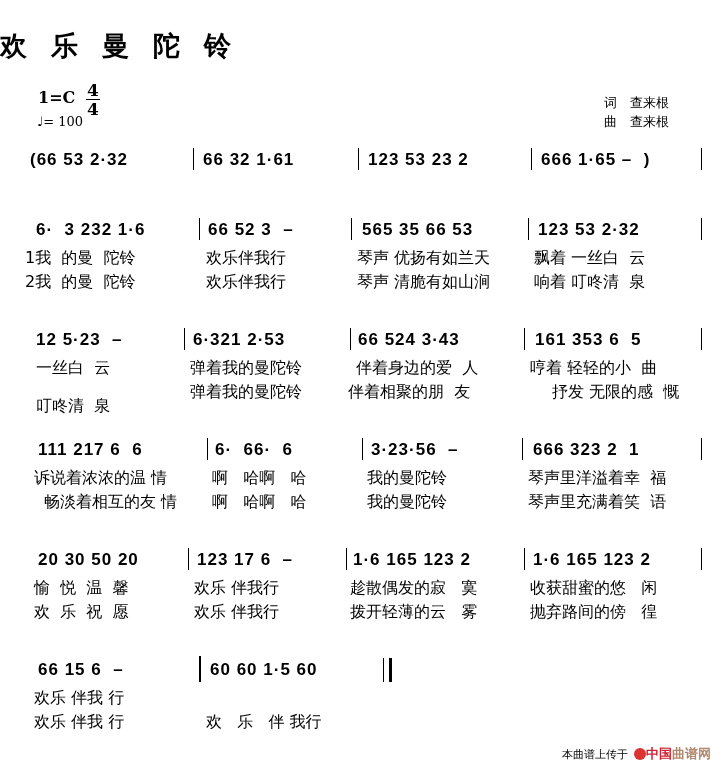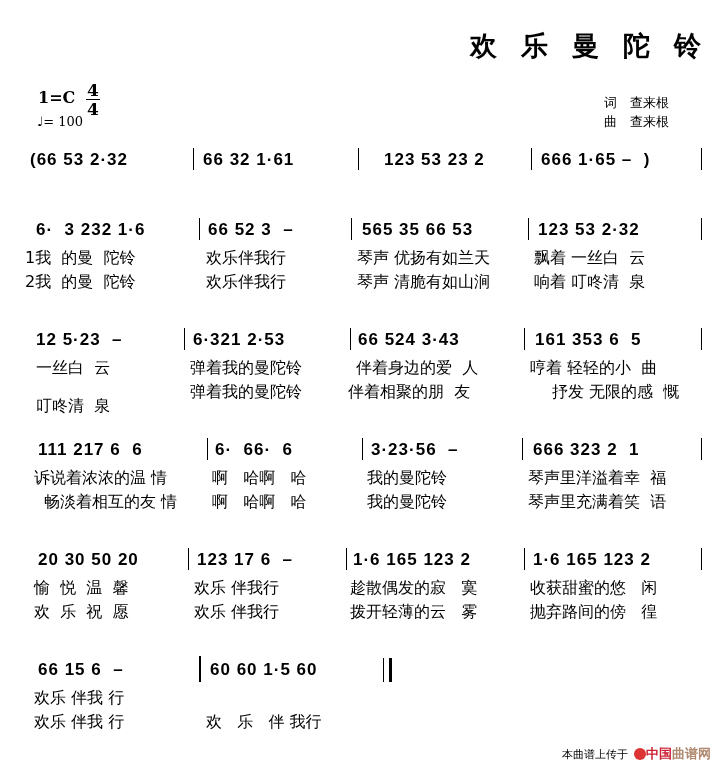--- a/index.html
+++ b/index.html
@@ -1,17 +1,17 @@
 <!DOCTYPE html>
 <html><head>
 <meta charset="utf-8">
 <style>
   html,body{margin:0;padding:0;background:#fff;}
   body{width:725px;height:770px;position:relative;overflow:hidden;font-family:"DejaVu Sans","Liberation Sans",sans-serif;color:#000;}
-  .title{position:absolute;top:28px;left:0;width:725px;text-align:right;font-size:27px;font-weight:bold;letter-spacing:24px;font-family:"DejaVu Sans",sans-serif;}
+  .title{position:absolute;top:28px;left:0;width:725px;text-align:left;font-size:27px;font-weight:bold;letter-spacing:24px;font-family:"DejaVu Sans",sans-serif;}
   .key{position:absolute;left:38px;top:88px;font-family:"DejaVu Serif",serif;font-weight:bold;font-size:16px;}
   .frac{position:absolute;left:86px;top:82px;font-family:"DejaVu Serif",serif;font-weight:bold;font-size:17px;line-height:16px;text-align:center;}
   .frac span{display:block;}
   .frac .bar{height:1px;background:#000;margin:1px 0;width:14px;}
   .tempo{position:absolute;left:37px;top:114px;font-family:"DejaVu Serif",serif;font-size:13px;}
   .credits{position:absolute;left:604px;top:93px;font-size:13px;line-height:19px;}
   .credits div span{display:inline-block;width:26px;}
   .system{position:absolute;left:0;width:725px;}
   .measure{position:absolute;}
   .notes{font-family:"Liberation Sans",sans-serif;font-weight:bold;font-size:17px;white-space:pre;letter-spacing:1px;}
@@ -40,21 +40,21 @@
 <div class="credits">
   <div><span>词</span><span style="width:auto">查来根</span></div>
   <div><span>曲</span><span style="width:auto">查来根</span></div>
 </div>
 
 <div class="system" style="top:150px;">
   <div class="measure notes" style="left:30px;top:0;">(66 53 2·32</div>
   <div class="barline" style="left:193px;top:-2px;"></div>
   <div class="measure notes" style="left:203px;top:0;">66 32 1·61</div>
   <div class="barline" style="left:358px;top:-2px;"></div>
-  <div class="measure notes" style="left:368px;top:0;margin-left:16px;">123 53 23 2</div>
+  <div class="measure notes" style="left:368px;top:0;">123 53 23 2</div>
   <div class="barline" style="left:531px;top:-2px;"></div>
   <div class="measure notes" style="left:541px;top:0;">666 1·65 –  )</div>
   <div class="barline" style="left:701px;top:-2px;"></div>
 </div>
 
 <div class="system" style="top:220px;">
   <div class="measure notes" style="left:36px;top:0;">6·  3 232 1·6</div>
   <div class="barline" style="left:199px;top:-2px;"></div>
   <div class="measure notes" style="left:208px;top:0;">66 52 3  –</div>
   <div class="barline" style="left:351px;top:-2px;"></div>

